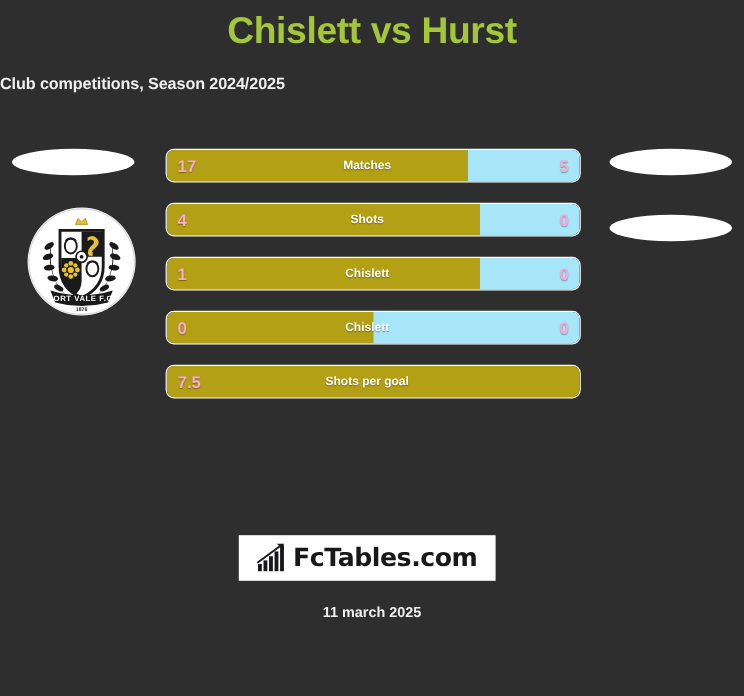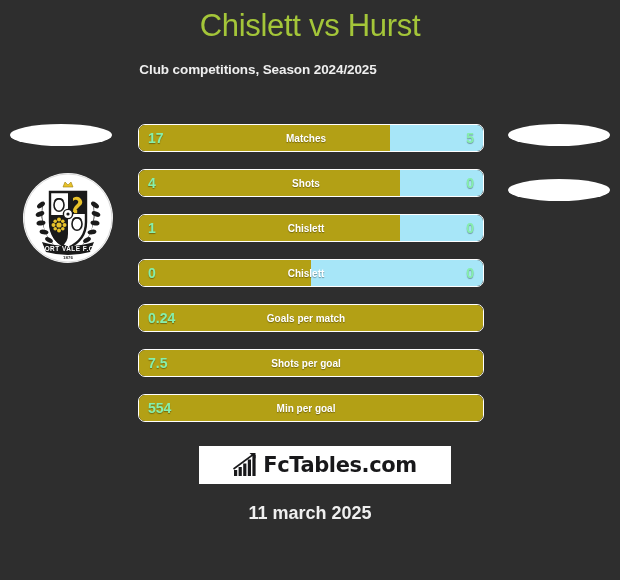--- a/index.html
+++ b/index.html
@@ -9,29 +9,29 @@
     font-family:"Liberation Sans", sans-serif;
     overflow:hidden;
     position:relative;
   }
   .page{position:relative;width:620px;height:580px;}
 
   
   .title{
     position:absolute;left:0;top:8px;width:620px;
     text-align:center;
-    font-size:31px;font-weight:normal;
+    font-size:31px;font-weight:bold;
     color:#a4c639;
     letter-spacing:-0.3px;
     line-height:36px;
     white-space:nowrap;
   }
   .subtitle{
     position:absolute;left:0;top:62px;width:516px;
-    text-align:center;
+    text-align:left;
     font-size:13.5px;font-weight:bold;
     color:#efefef;
     letter-spacing:-0.1px;
   }
 
   
   .ellipse{
     position:absolute;
     background:#ffffff;
     border-radius:50%;
@@ -61,54 +61,54 @@
     position:absolute;left:0;top:0;height:100%;
     background:#b3a015;
   }
   .fill-right{
     position:absolute;right:0;top:0;height:100%;
     background:#a7e6f8;
   }
   .val{
     position:absolute;top:0;height:100%;
     display:flex;align-items:center;
-    font-size:14px;font-weight:bold;color:#86efac;
+    font-size:14px;font-weight:bold;color:#f9a8d4;
     text-shadow:0 1px 1px rgba(0,0,0,.35);
     z-index:3;
   }
   .val-left{left:9px;}
   .val-right{right:9px;}
   .bar-label{
     position:absolute;left:0;top:0;width:100%;height:100%;
     display:flex;align-items:center;justify-content:center;
     font-size:10px;font-weight:bold;color:#ffffff;
     text-shadow:0 1px 1px rgba(0,0,0,.35);
     z-index:2;
     padding-right:10px;box-sizing:border-box;
   }
 
   
   .watermark{
     position:absolute;left:199px;top:446px;
-    width:252px;height:38px;
+    width:214px;height:38px;
     background:#ffffff;
     display:flex;align-items:center;justify-content:center;
     gap:4px;
   }
   .wm-icon{width:26px;height:24px;display:block;}
   .wm-text{
     font-size:21px;font-weight:bold;color:#18181a;
     letter-spacing:-0.4px;
     font-family:"DejaVu Sans", sans-serif;
   }
 
   .footer-date{
     position:absolute;left:0;top:503px;width:620px;
     text-align:center;
-    font-size:18px;font-weight:bold;color:#efefef;
+    font-size:12px;font-weight:bold;color:#efefef;
   }
 </style>
 </head>
 <body>
 
 <div class="page">
 
   <div class="title">Chislett vs Hurst</div>
   <div class="subtitle">Club competitions, Season 2024/2025</div>
 
@@ -204,32 +204,22 @@
       </div>
       <div class="bar-row">
         <div class="fill-left" style="width: 50%; background: rgb(179, 160, 21);"></div>
         <div class="fill-right" style="width: 50%; background: rgb(167, 230, 248);"></div>
         <div class="val val-left">0</div>
         <div class="val val-right">0</div>
         <div class="bar-label">Chislett</div>
       </div>
       <div class="bar-row">
         <div class="fill-left" style="width: 100%; background: rgb(179, 160, 21);"></div>
-        <div class="val val-left">0.24</div>
-        <div class="bar-label">Goals per match</div>
-      </div>
-      <div class="bar-row">
-        <div class="fill-left" style="width: 100%; background: rgb(179, 160, 21);"></div>
         <div class="val val-left">7.5</div>
         <div class="bar-label">Shots per goal</div>
-      </div>
-      <div class="bar-row">
-        <div class="fill-left" style="width: 100%; background: rgb(179, 160, 21);"></div>
-        <div class="val val-left">554</div>
-        <div class="bar-label">Min per goal</div>
       </div>
     </div>
 
   <div class="watermark">
     <svg class="wm-icon" viewBox="0 0 26 24">
       <rect x="1" y="17" width="3.2" height="6" fill="#18181a"></rect>
       <rect x="5.6" y="14" width="3.2" height="9" fill="#18181a"></rect>
       <rect x="10.2" y="10.5" width="3.2" height="12.5" fill="#18181a"></rect>
       <rect x="14.8" y="6.5" width="3.2" height="16.5" fill="#18181a"></rect>
       <rect x="19.4" y="2" width="3.2" height="21" fill="#18181a"></rect>

